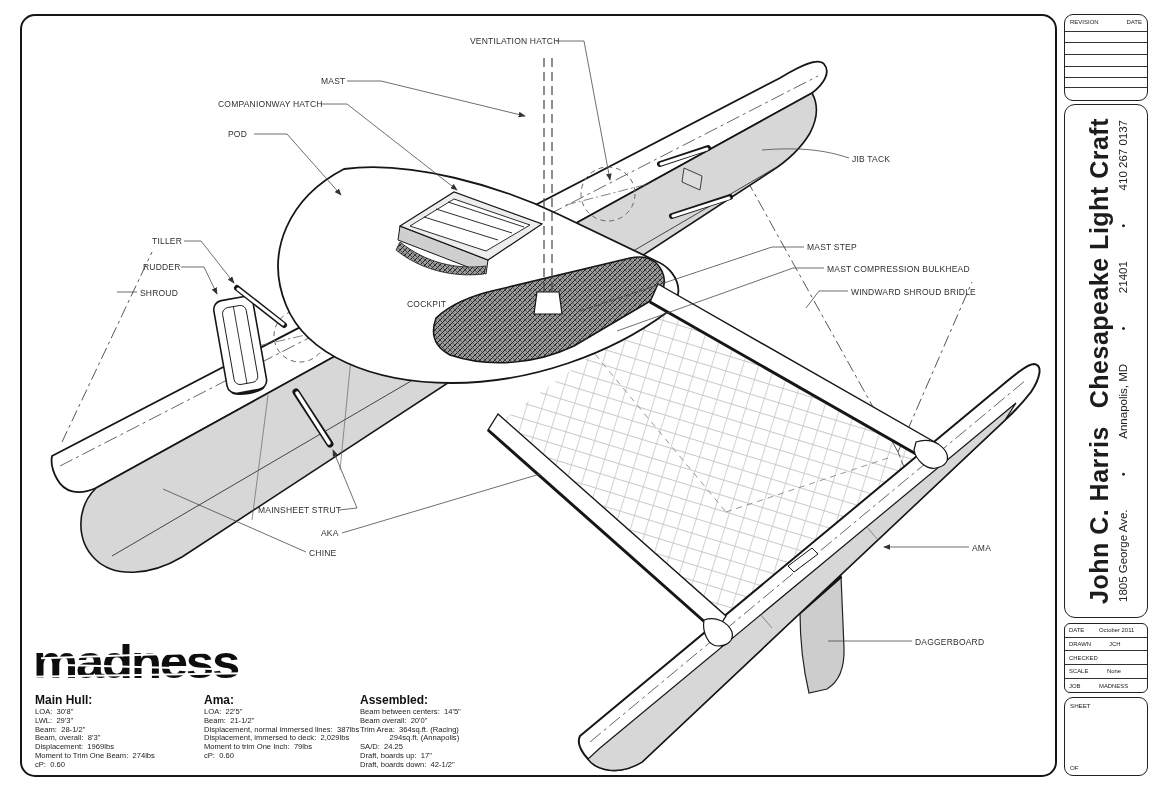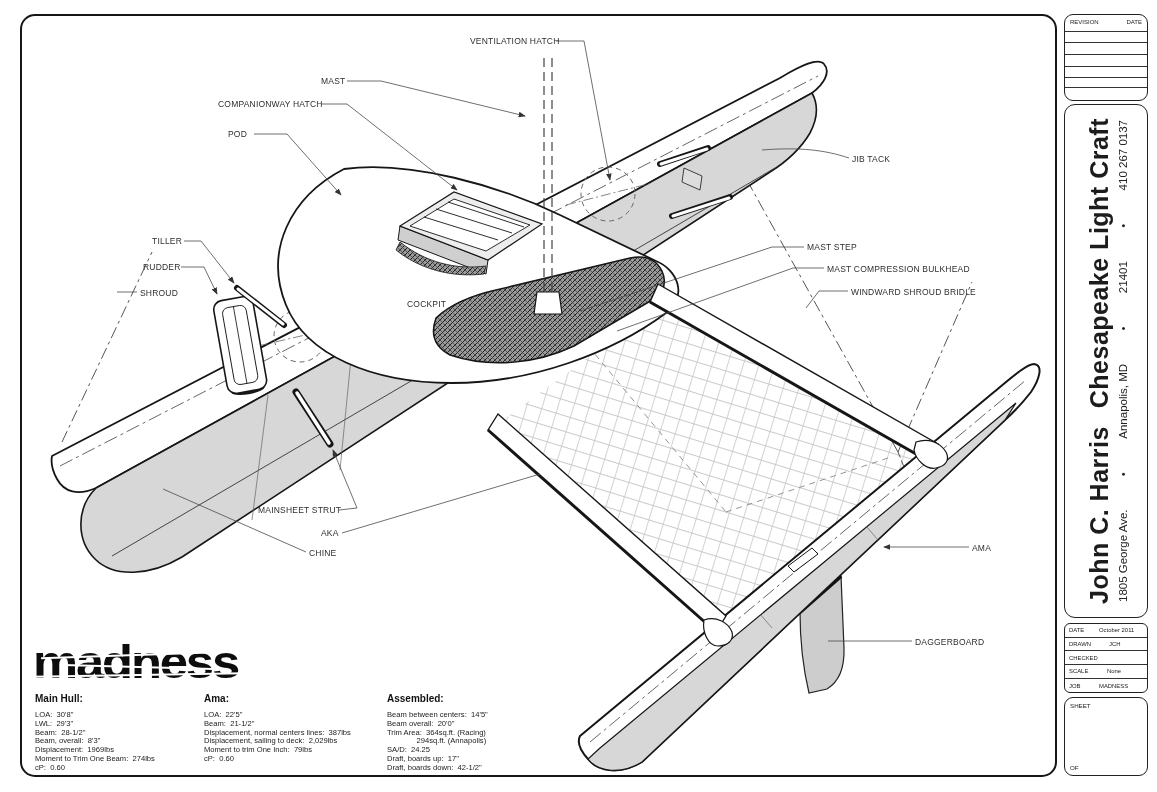--- a/index.html
+++ b/index.html
@@ -3,21 +3,21 @@
 <meta charset="utf-8">
 <style>
   html,body{margin:0;padding:0;background:#fff;}
   body{width:1157px;height:792px;position:relative;overflow:hidden;
        font-family:"Liberation Sans",sans-serif;color:#222;}
   svg text{font-family:"Liberation Sans",sans-serif;}
   .callout{font-size:8.5px;fill:#2e2e2e;letter-spacing:.2px;}
   .leader{fill:none;stroke:#4a4a4a;stroke-width:.8;}
   
   .spec-col{position:absolute;top:693px;}
-  .spec-title{font-size:10px;font-weight:bold;color:#111;margin-bottom:7px;}
+  .spec-title{font-size:12px;font-weight:bold;color:#111;margin-bottom:1px;}
   .spec-line{font-size:7.6px;line-height:8.8px;white-space:pre;color:#222;}
   
   .logo{position:absolute;left:33px;top:636px;width:215px;height:52px;}
   .logo-text{font-size:47px;font-weight:bold;letter-spacing:-2px;color:#0d0d0d;
              transform:scaleX(1.08);transform-origin:0 0;line-height:52px;}
   .logo .scratch{position:absolute;background:#fff;height:2px;}
   
   .tb-box{position:absolute;left:1064px;width:84px;border:1.6px solid #222;
           border-radius:9px;background:#fff;box-sizing:border-box;}
   .rev-box{top:14px;height:87px;}
@@ -215,26 +215,26 @@
   <div class="spec-line">Beam:  28-1/2"</div>
   <div class="spec-line">Beam, overall:  8'3"</div>
   <div class="spec-line">Displacement:  1969lbs</div>
   <div class="spec-line">Moment to Trim One Beam:  274lbs</div>
   <div class="spec-line">cP:  0.60</div>
 </div>
 <div class="spec-col" style="left:204px;">
   <div class="spec-title">Ama:</div>
   <div class="spec-line">LOA:  22'5"</div>
   <div class="spec-line">Beam:  21-1/2"</div>
-  <div class="spec-line">Displacement, normal centers lines:  387lbs</div>
-  <div class="spec-line">Displacement, sailing to deck:  2,029lbs</div>
+  <div class="spec-line">Displacement, normal immersed lines:  387lbs</div>
+  <div class="spec-line">Displacement, immersed to deck:  2,029lbs</div>
   <div class="spec-line">Moment to trim One Inch:  79lbs</div>
   <div class="spec-line">cP:  0.60</div>
 </div>
-<div class="spec-col" style="left:387px;">
+<div class="spec-col" style="left:360px;">
   <div class="spec-title">Assembled:</div>
   <div class="spec-line">Beam between centers:  14'5"</div>
   <div class="spec-line">Beam overall:  20'0"</div>
   <div class="spec-line">Trim Area:  364sq.ft. (Racing)</div>
   <div class="spec-line">              294sq.ft. (Annapolis)</div>
   <div class="spec-line">SA/D:  24.25</div>
   <div class="spec-line">Draft, boards up:  17"</div>
   <div class="spec-line">Draft, boards down:  42-1/2"</div>
 </div>
 

